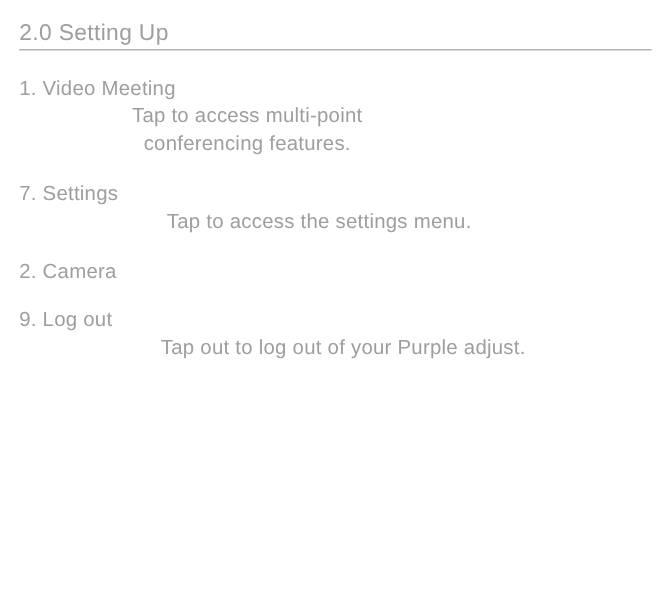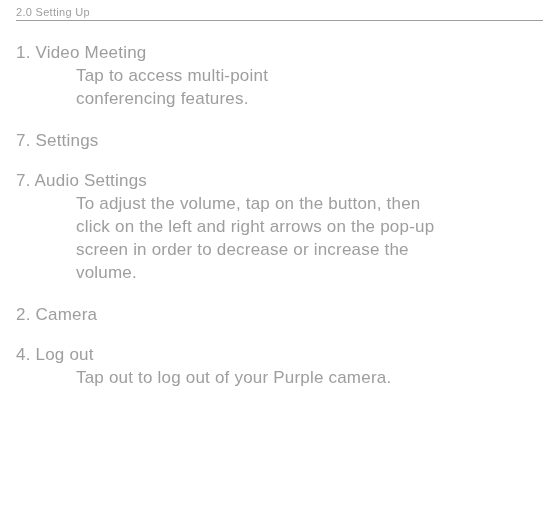--- a/index.html
+++ b/index.html
@@ -11,67 +11,66 @@
       color: #9e9e9e;
       font-weight: 300;
       padding: 6px 16px 0 16px;
     }
     .header {
       border-bottom: 1px solid #9e9e9e;
       padding-bottom: 2px;
       margin-bottom: 22px;
     }
     .header-title {
-      font-size: 11px;
+      font-size: 19px;
       letter-spacing: 0.3px;
+      margin-top: 11px;
     }
     .items {
       padding-left: 0;
     }
     .item {
       margin-bottom: 20px;
     }
     .item-title {
       font-size: 17px;
       letter-spacing: 0.2px;
       margin-bottom: 2px;
     }
     .item-desc {
       font-size: 17px;
       letter-spacing: 0.2px;
       margin-left: 60px;
       line-height: 1.35;
       max-width: 380px;
+      text-align: center;
     }
   </style>
 </head>
 <body>
 
 <div class="header">
   <div class="header-title">2.0 Setting Up</div>
 </div>
 
 <div class="items">
 
   <div class="item">
     <div class="item-title">1. Video Meeting</div>
     <div class="item-desc" style="max-width:260px;">Tap to access multi-point conferencing features.</div>
   </div>
 
   <div class="item">
     <div class="item-title">7. Settings</div>
+    <div class="item-desc">Tap to access the settings menu.</div>
   </div>
 
-  <div class="item">
-    <div class="item-title">7. Audio Settings</div>
-    <div class="item-desc">To adjust the volume, tap on the button, then click on the left and right arrows on the pop-up screen in order to decrease or increase the volume.</div>
-  </div>
 
   <div class="item">
     <div class="item-title">2. Camera</div>
   </div>
 
   <div class="item">
-    <div class="item-title">4. Log out</div>
-    <div class="item-desc" style="max-width:420px;">Tap out to log out of your Purple camera.</div>
+    <div class="item-title">9. Log out</div>
+    <div class="item-desc" style="max-width:420px;">Tap out to log out of your Purple adjust.</div>
   </div>
 
 </div>
 
 </body></html>

